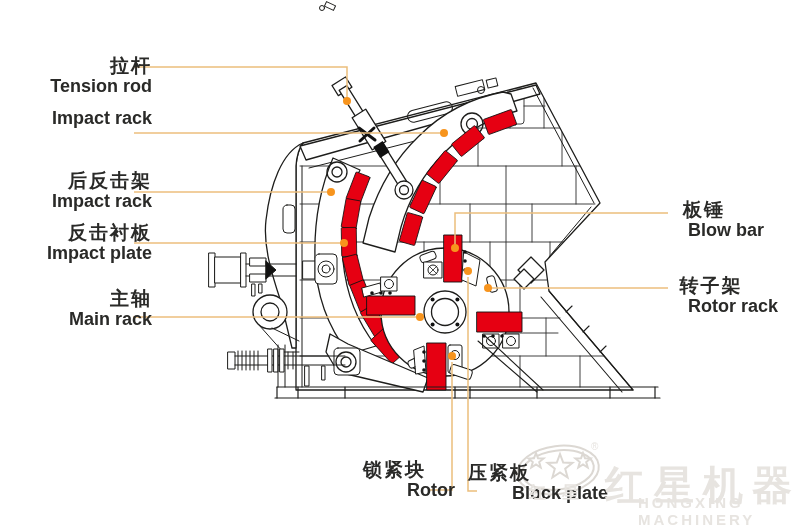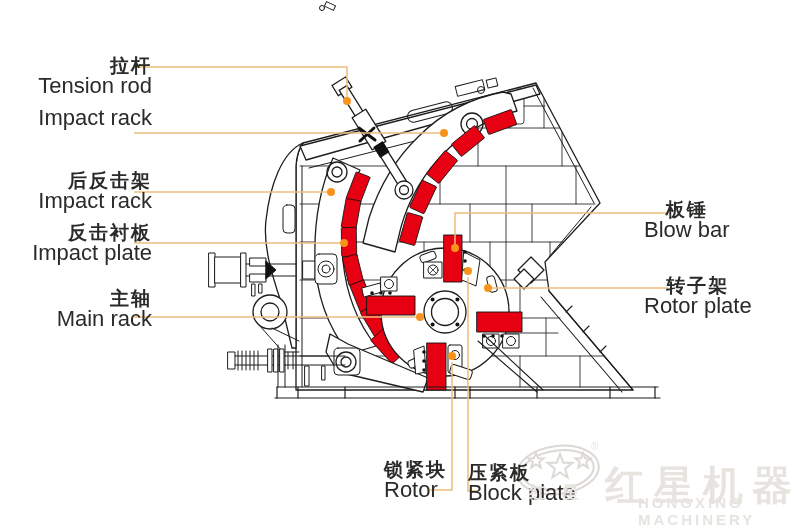--- a/index.html
+++ b/index.html
@@ -2,21 +2,21 @@
 <html><head>
 <meta charset="utf-8">
 <style>
   html,body{margin:0;padding:0;}
   body{width:800px;height:530px;position:relative;background:#ffffff;overflow:hidden;
        font-family:"Liberation Sans","DejaVu Sans",sans-serif;}
   .stage{position:absolute;left:0;top:0;width:796px;height:530px;padding-left:27px;}
   svg{position:absolute;left:0;top:0;}
   .label{position:absolute;color:#2a2a28;}
   .label .zh{display:block;font-size:19px;line-height:21px;font-weight:600;letter-spacing:2px;}
-  .label .en{display:block;font-size:22px;line-height:20px;font-weight:400;letter-spacing:0px;}
+  .label .en{display:block;font-size:18px;line-height:20px;font-weight:700;letter-spacing:0px;margin-left:44px;}
   .label.left-side{text-align:right;right:671px;}
   .label.right-side{text-align:center;left:644px;}
   .label.bottom-side{text-align:left;}
   .wm-text{position:absolute;color:#e7e4e0;font-weight:bold;}
   .wm-big{left:605px;top:458px;font-size:40px;letter-spacing:9px;}
   .wm-sub{left:638px;top:494px;font-size:15px;letter-spacing:3px;}
   .wm-char1{left:529px;top:481px;font-size:17px;}
   .wm-char2{left:562px;top:481px;font-size:17px;}
   .wm-reg{left:591px;top:441px;font-size:10px;font-weight:normal;}
 </style>
@@ -319,23 +319,23 @@
 <div class="label left-side" style="top:288px">
   <span class="zh">主轴</span>
   <span class="en">Main rack</span>
 </div>
 <div class="label right-side" style="top:199px">
   <span class="zh">板锤</span>
   <span class="en">Blow bar</span>
 </div>
 <div class="label right-side" style="top:275px">
   <span class="zh">转子架</span>
-  <span class="en">Rotor plate</span>
-</div>
-<div class="label bottom-side" style="left:384px;top:459px">
+  <span class="en">Rotor rack</span>
+</div>
+<div class="label bottom-side" style="left:363px;top:459px">
   <span class="zh">锁紧块</span>
   <span class="en">Rotor</span>
 </div>
 <div class="label bottom-side" style="left:468px;top:462px">
   <span class="zh">压紧板</span>
   <span class="en">Block plate</span>
 </div>
 
 <div class="wm-text wm-big">红星机器</div>
 <div class="wm-text wm-sub">HONGXING MACHINERY</div>

